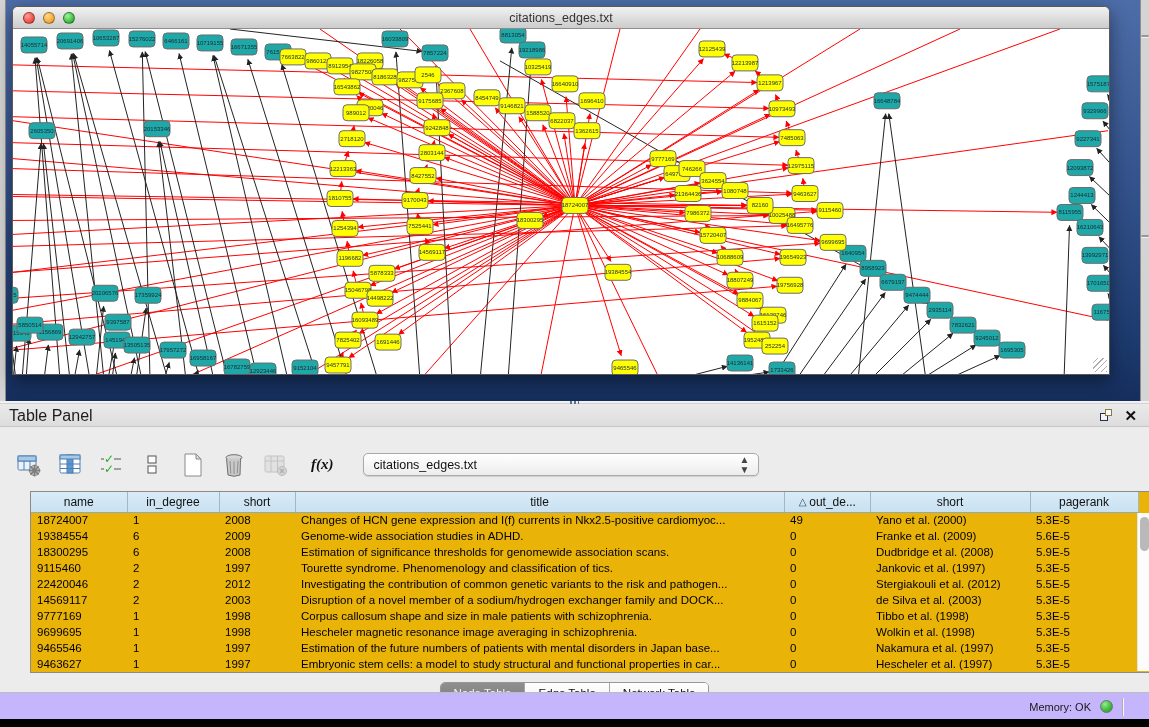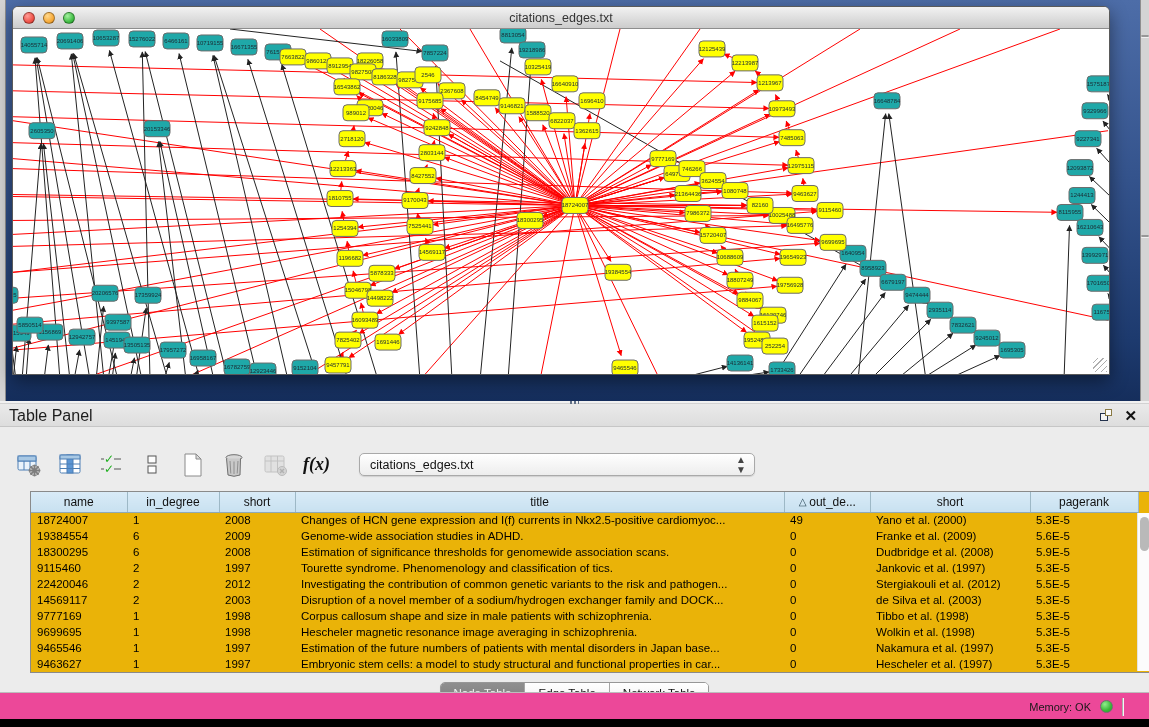--- a/index.html
+++ b/index.html
@@ -42,21 +42,21 @@
                   border-bottom:1px solid #c6c6c6; }
   .panel-header .ph-title { line-height:23px; padding-left:9px; font-size:16px; color:#1d1d1d; }
   .float-icon { position:absolute; right:37px; top:5px; width:12px; height:12px; }
   .float-icon .sq1 { position:absolute; left:0; bottom:0; width:8px; height:8px; border:1.4px solid #23324d; background:#f4f4f4; }
   .float-icon .sq2 { position:absolute; right:0; top:0; width:7px; height:7px; border:1.4px solid #8a7a44; background:#fbfbfb; }
   .close-icon { position:absolute; right:12px; top:2px; font-size:15px; font-weight:bold; color:#111; line-height:19px; }
 
   .toolbar { display:flex; align-items:center; gap:15px; padding:17px 0 0 16px; height:58px; }
   .tb-btn { width:26px; height:26px; border:none; background:transparent; padding:0; cursor:default; }
   .tb-btn svg { display:block; }
-  .fx { font-family:"Liberation Serif", serif; font-style:italic; font-weight:bold; font-size:18px; color:#111; width:auto; }
+  .fx { font-family:"Liberation Serif", serif; font-style:italic; font-weight:bold; font-size:15px; color:#111; width:auto;margin-left:8px; }
   .combo { position:relative; margin-left:14px; width:396px; height:23px; border:1px solid #a9a9a9; border-radius:5px;
            background:linear-gradient(#ffffff,#ededed); box-shadow:0 1px 1px rgba(0,0,0,.12); }
   .combo .val { position:absolute; left:10px; top:0; line-height:22px; font-size:12.5px; color:#111; }
   .combo .arrows { position:absolute; right:8px; top:1px; font-size:10px; color:#444; line-height:10px; text-align:center; }
   .combo .arrows div { height:10px; }
 
   .table-wrap { position:relative; margin:6px 14px 0 30px; width:1121px; height:182px;
                 border:1px solid #8a8a8a; background:#eab308; overflow:hidden; }
   table.data { border-collapse:collapse; table-layout:fixed; width:1107px; }
   table.data th { height:20px; background:linear-gradient(#d9ebf7,#c8e1f0); border-right:1px solid #9db8c6;
@@ -68,21 +68,21 @@
 
   .tabs-row { display:flex; justify-content:center; margin-top:9px; }
   .seg { display:flex; border:1px solid #979797; border-radius:5px; overflow:hidden; background:#fff;
          box-shadow:0 1px 1px rgba(0,0,0,.15); }
   .seg button { height:20px; padding:0 13px; border:none; border-right:1px solid #a6a6a6; font-size:11.5px;
                 background:linear-gradient(#ffffff,#f1f1f1); color:#111; cursor:default; }
   .seg button:last-child { border-right:none; }
   .seg button.active { background:linear-gradient(#8f8f8f,#7d7d7d); color:#f4f4f4; }
 
   
-  .status-bar { position:absolute; left:0; bottom:0; width:1149px; height:27px; background:#ec4899;
+  .status-bar { position:absolute; left:0; bottom:0; width:1149px; height:27px; background:#c4b5fd;
                 border-top:1px solid #bdbdbd; }
   .status-right { position:absolute; right:0; top:0; height:27px; display:flex; align-items:center; gap:9px; padding-right:9px; }
   .mem-label { font-size:11px; color:#1a1a1a; }
   .mem-dot { width:13px; height:13px; border-radius:50%; border:1px solid #6f6f6f;
              background:radial-gradient(circle at 35% 30%, #90ee8d, #39b737 60%, #2a9d29); }
   .status-sep { width:1px; height:18px; background:#aeaeae; box-shadow:1px 0 0 #f6f6f6; }
 </style>
 </head>
 <body>
 

